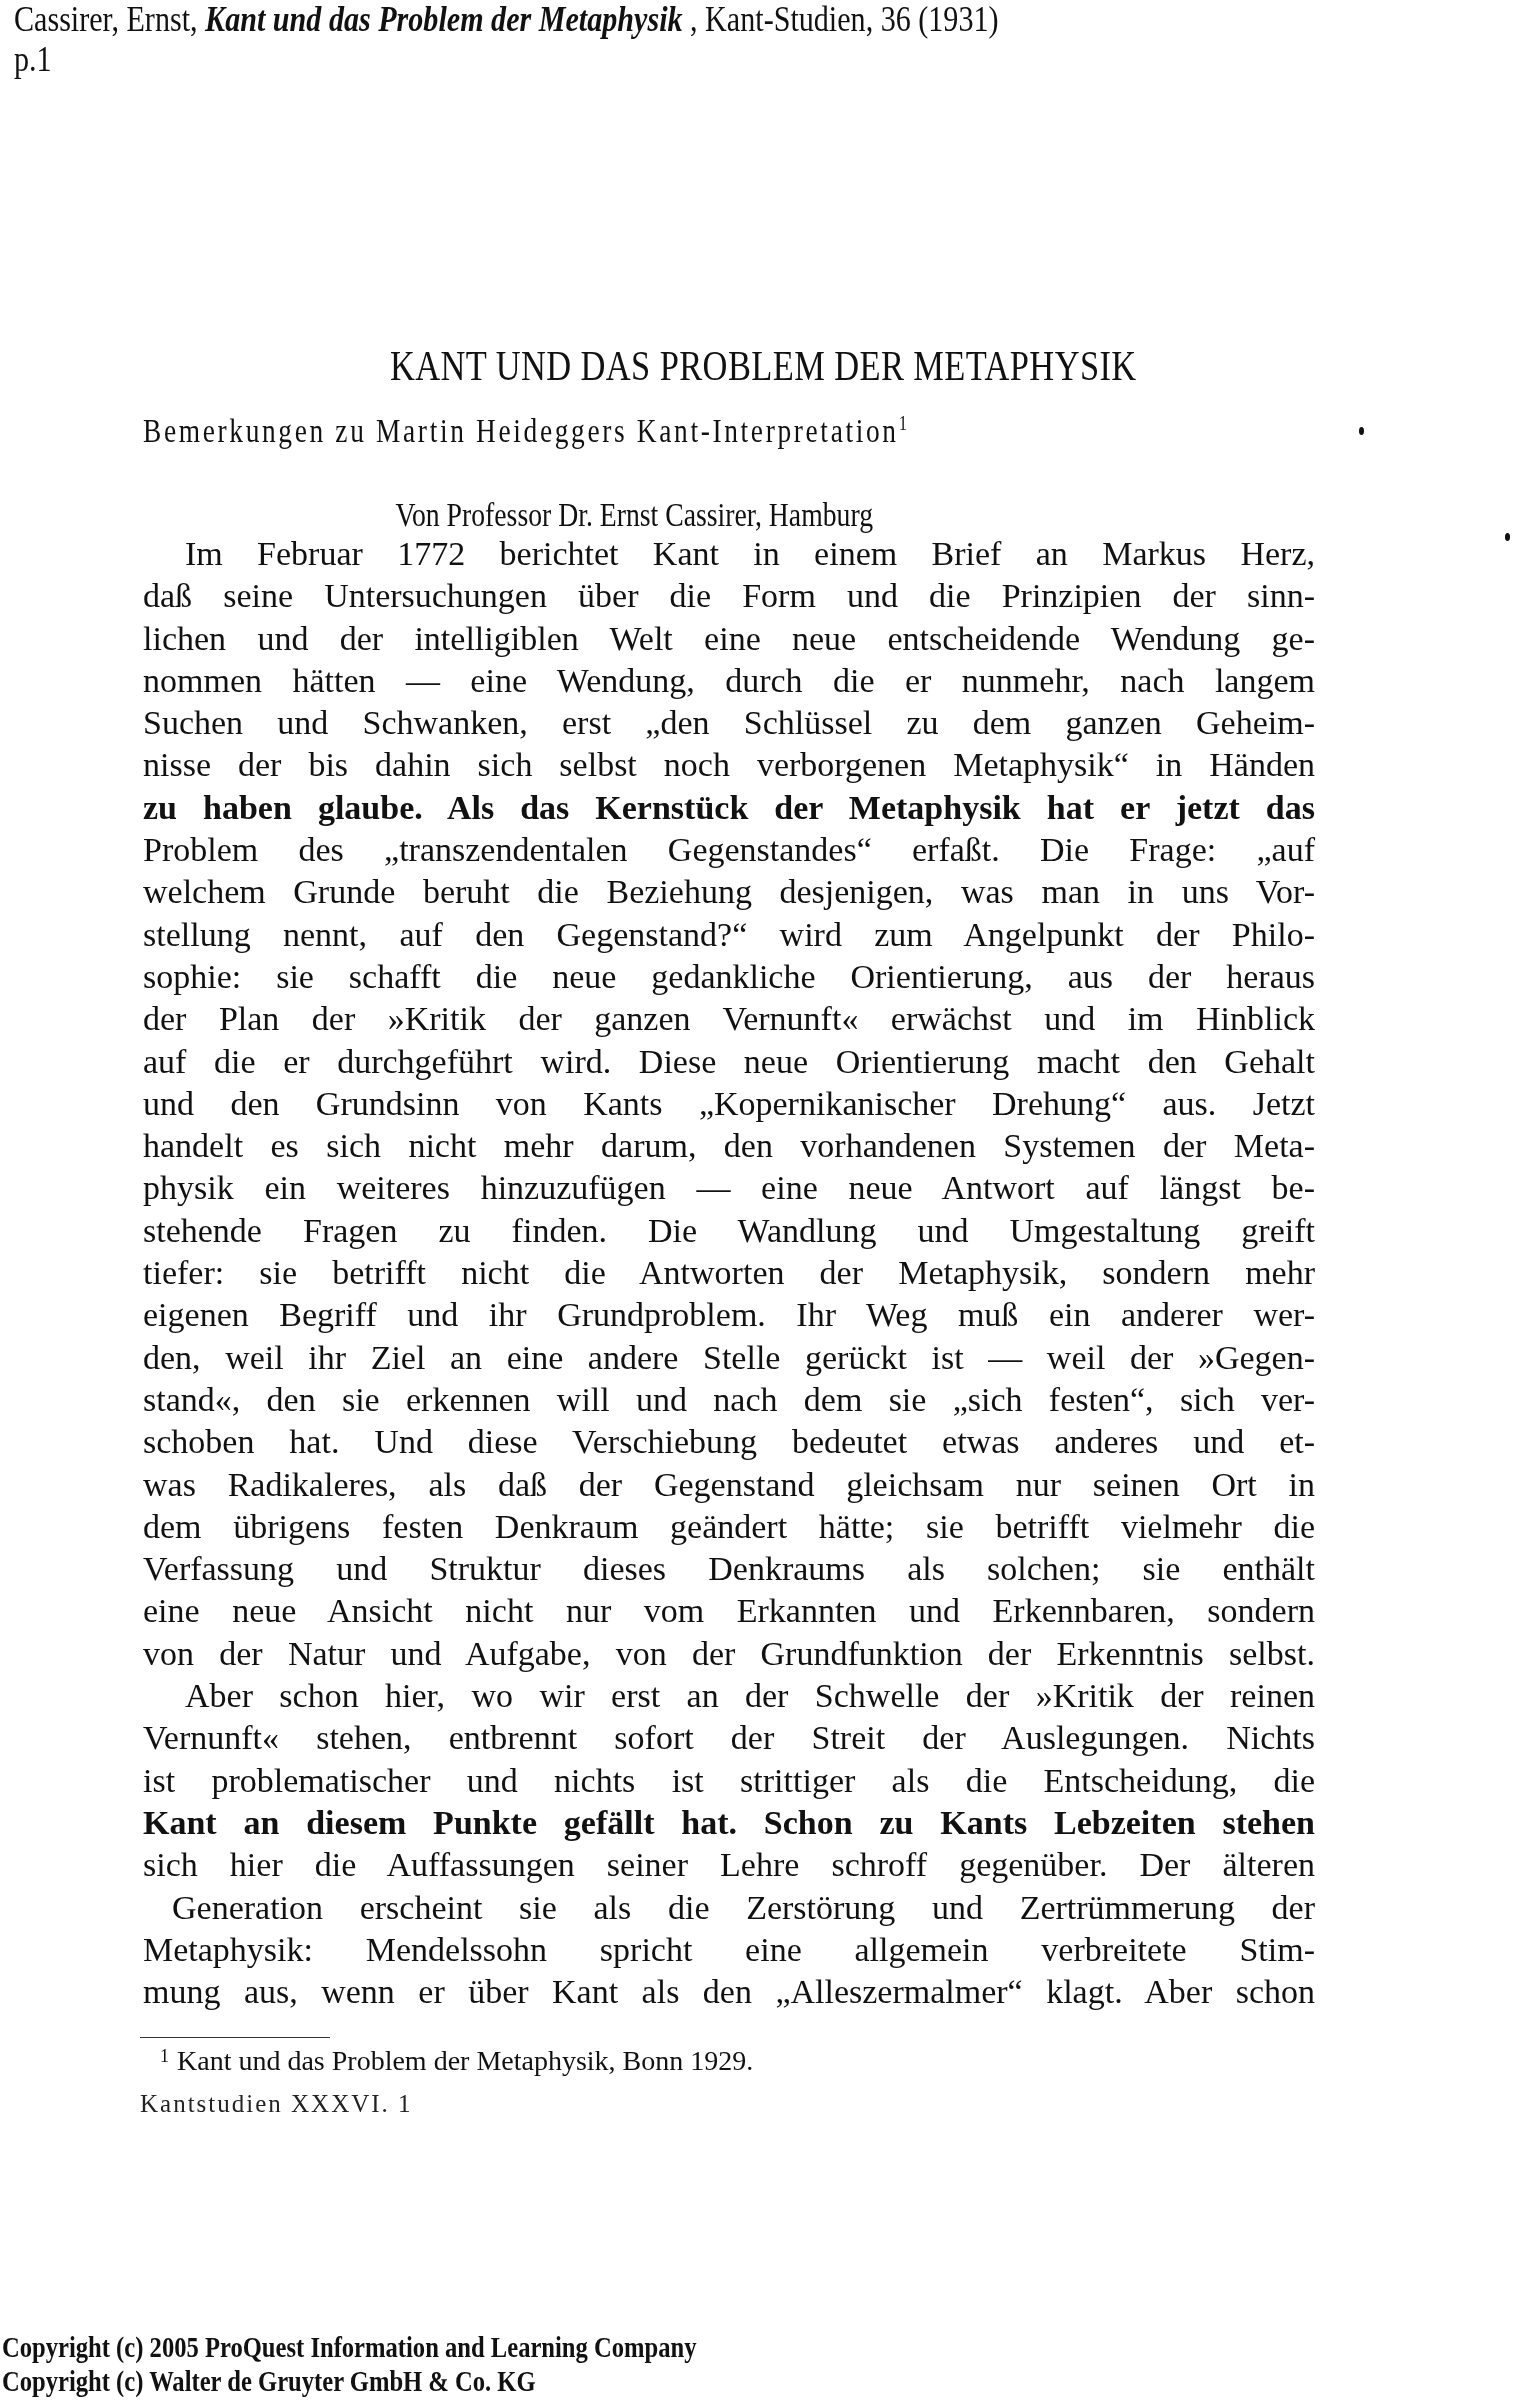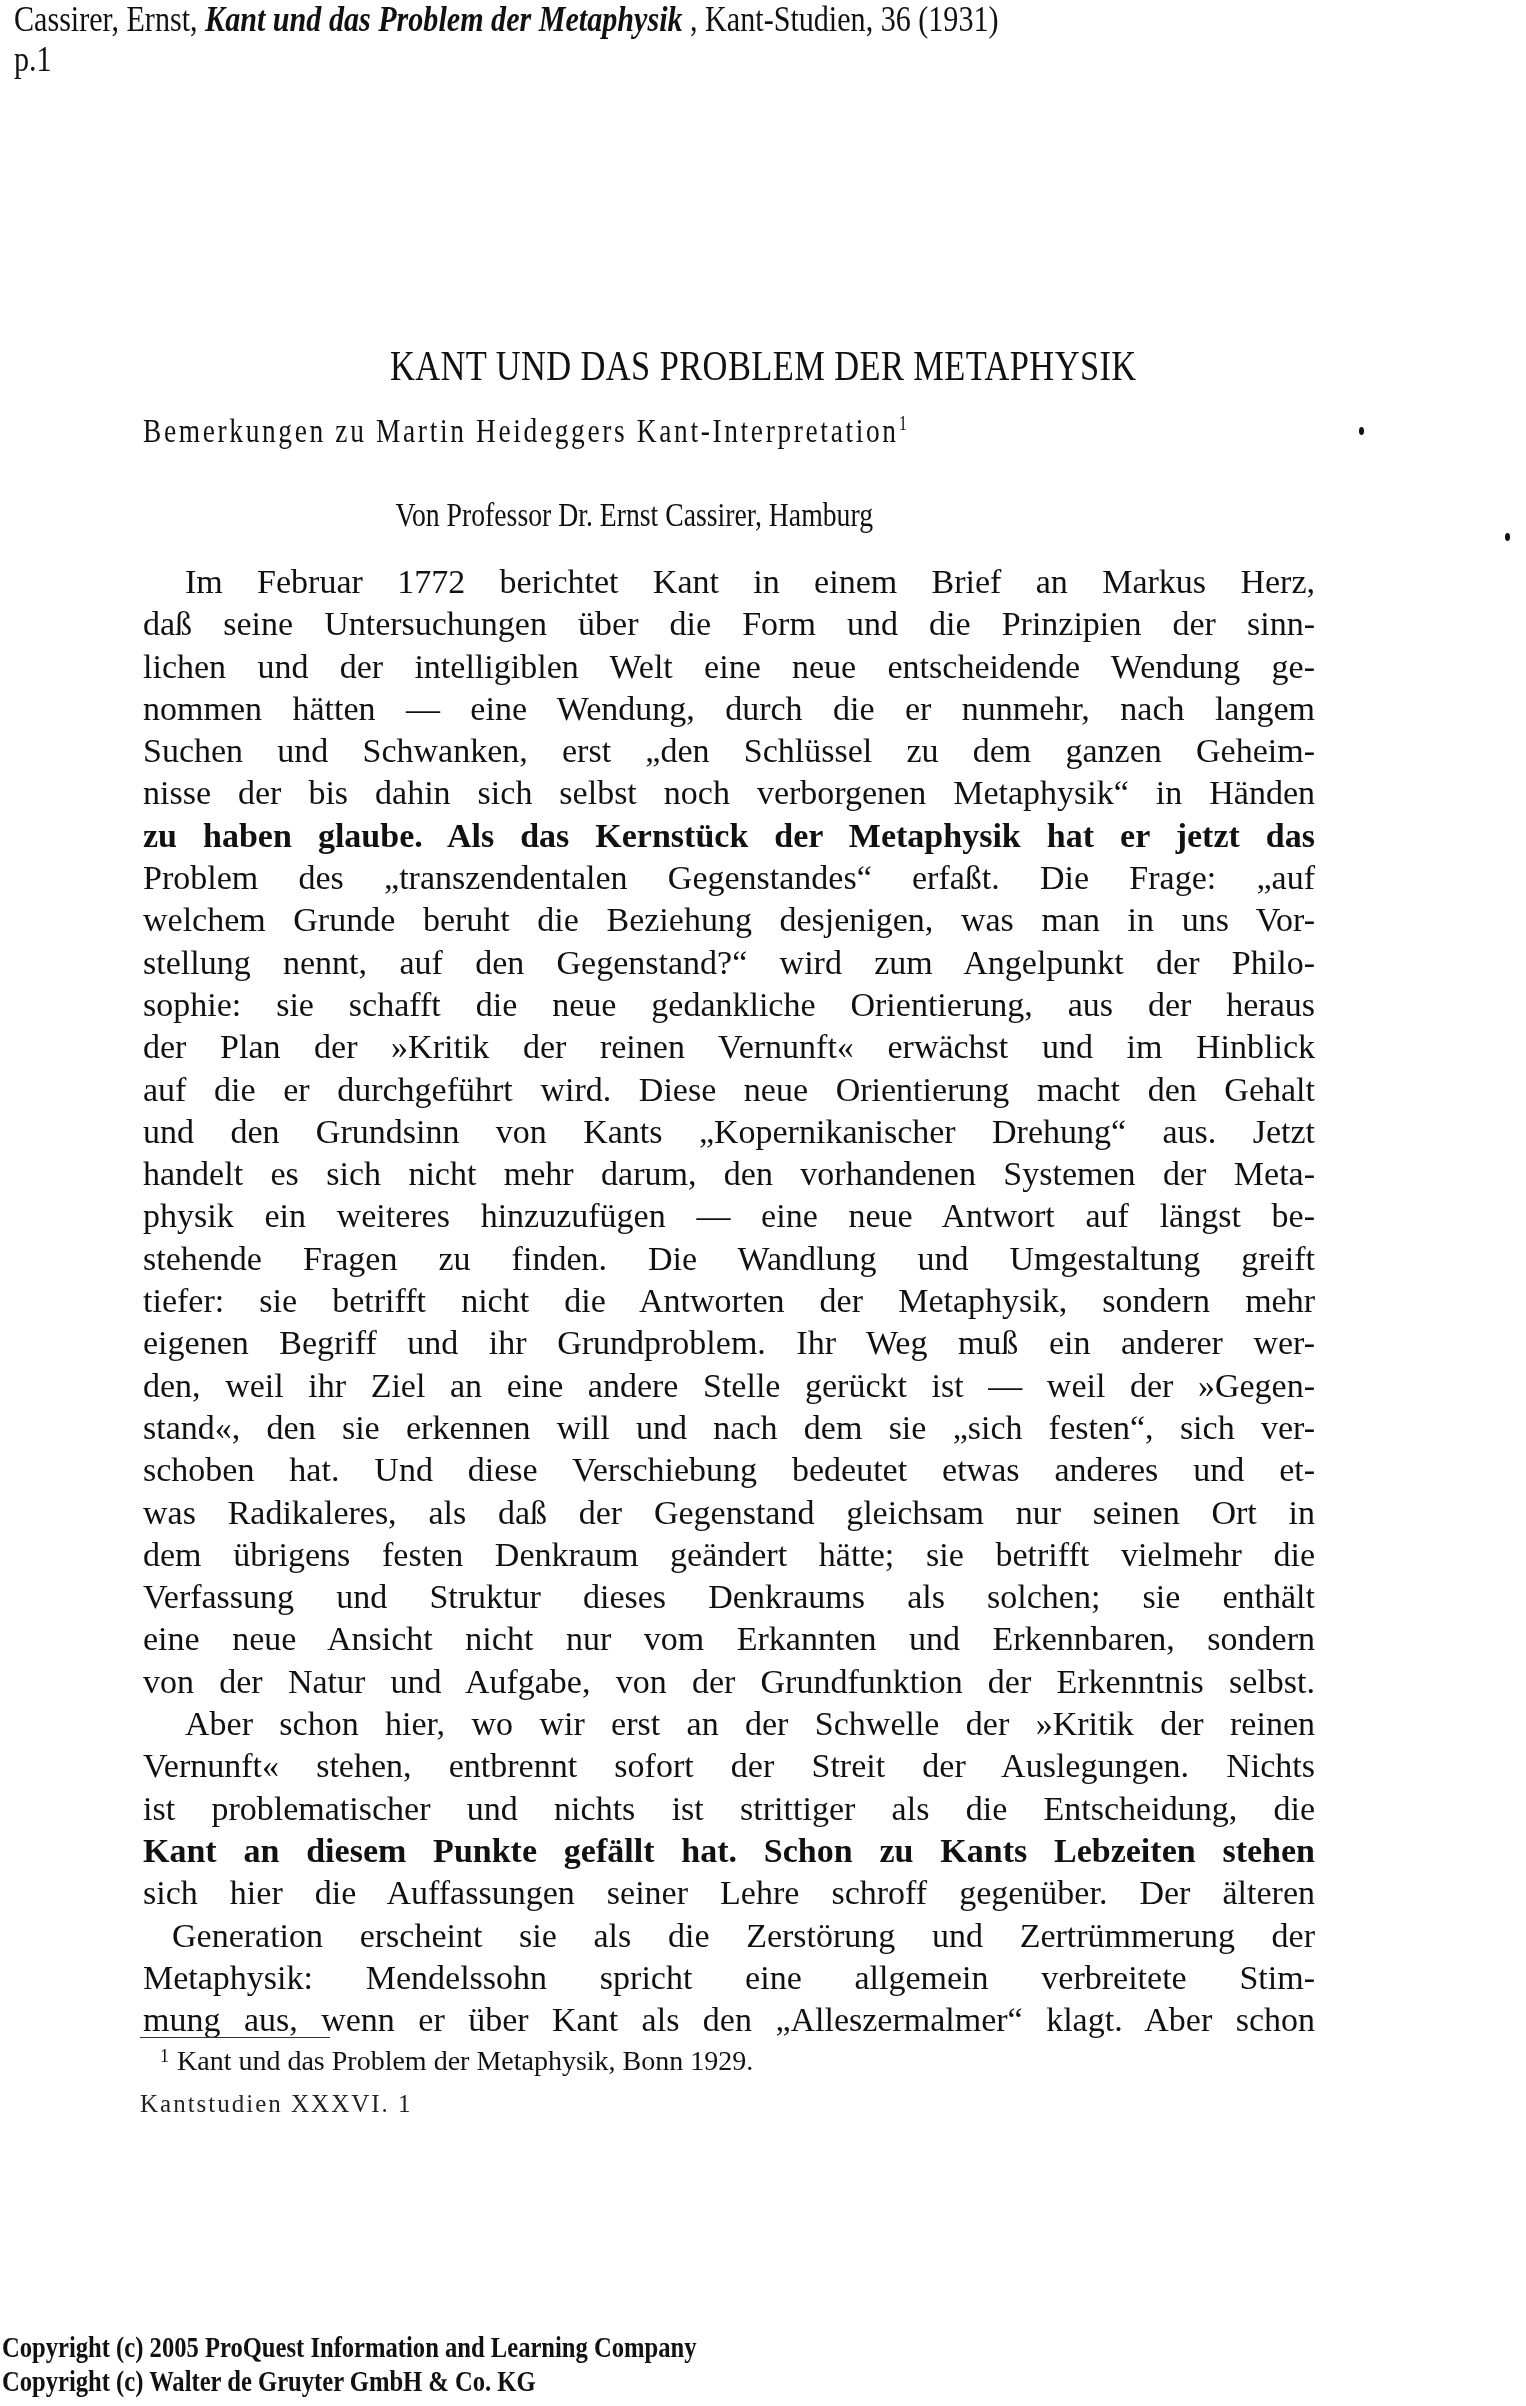--- a/index.html
+++ b/index.html
@@ -6,21 +6,21 @@
   body { width: 1526px; height: 2406px; position: relative; overflow: hidden; color: #111; font-family: "Liberation Serif", "DejaVu Serif", serif; }
   .hdr { position: absolute; left: 14px; top: 0px; font-size: 35px; line-height: 40px; transform: scaleX(0.86); transform-origin: left top; white-space: nowrap; }
   .hdr .ital { font-style: italic; font-weight: bold; }
   .hdr2 { position: absolute; left: 14px; top: 40px; font-size: 35px; line-height: 40px; transform: scaleX(0.86); transform-origin: left top; }
   .title { position: absolute; left: 0; width: 1526px; top: 342px; text-align: center; font-size: 42px; letter-spacing: 0.5px; }
   .title span { display: inline-block; transform: scaleX(0.82); }
   .subtitle { position: absolute; left: 143px; top: 412px; font-size: 33px; letter-spacing: 3.2px; white-space: nowrap; transform: scaleX(0.83); transform-origin: left top; }
   .author { position: absolute; left: 0; width: 1268px; top: 497px; text-align: center; font-size: 33px; }
   .author span { display: inline-block; transform: scaleX(0.84); }
   .spec { position: absolute; width: 5px; height: 8px; background: #111; border-radius: 50%; }
-  .body { position: absolute; left: 143px; top: 561px; width: 1172px; }
+  .body { position: absolute; left: 143px; top: 533px; width: 1172px; }
   .line { height: 42.3px; font-size: 34px; line-height: 42px; white-space: nowrap; text-align: justify; text-align-last: justify; transform: scaleX(1); }
   .line.indent { padding-left: 42px; }
   .line.last { text-align-last: justify; }
   .rule { position: absolute; left: 140px; top: 2037px; width: 190px; border-top: 1.5px solid #333; }
   .footnote { position: absolute; left: 160px; top: 2045px; font-size: 28px; white-space: nowrap; }
   .footnote sup { font-size: 18px; vertical-align: 8px; margin-right: 8px; }
   .sig { position: absolute; left: 140px; top: 2090px; font-size: 25px; letter-spacing: 2px; white-space: nowrap; color: #222; }
   .copy { position: absolute; left: 2px; font-size: 30px; font-weight: bold; white-space: nowrap; transform: scaleX(0.82); transform-origin: left top; }
 </style>
 </head>
@@ -45,21 +45,21 @@
     <div class="line" style="display: block; width: auto;">daß seine Untersuchungen über die Form und die Prinzipien der sinn-</div>
     <div class="line" style="display: block; width: auto;">lichen und der intelligiblen Welt eine neue entscheidende Wendung ge-</div>
     <div class="line" style="display: block; width: auto;">nommen hätten — eine Wendung, durch die er nunmehr, nach langem</div>
     <div class="line" style="display: block; width: auto;">Suchen und Schwanken, erst „den Schlüssel zu dem ganzen Geheim-</div>
     <div class="line" style="display: block; width: auto;">nisse der bis dahin sich selbst noch verborgenen Metaphysik“ in Händen</div>
     <div class="line" style="display: block; width: auto; font-weight: bold;">zu haben glaube. Als das Kernstück der Metaphysik hat er jetzt das</div>
     <div class="line" style="display: block; width: auto;">Problem des „transzendentalen Gegenstandes“ erfaßt. Die Frage: „auf</div>
     <div class="line" style="display: block; width: auto;">welchem Grunde beruht die Beziehung desjenigen, was man in uns Vor-</div>
     <div class="line" style="display: block; width: auto;">stellung nennt, auf den Gegenstand?“ wird zum Angelpunkt der Philo-</div>
     <div class="line" style="display: block; width: auto;">sophie: sie schafft die neue gedankliche Orientierung, aus der heraus</div>
-    <div class="line" style="display: block; width: auto;">der Plan der »Kritik der reinen Vernunft« erwächst und im Hinblick</div>
+    <div class="line" style="display: block; width: auto;">der Plan der »Kritik der ganzen Vernunft« erwächst und im Hinblick</div>
     <div class="line" style="display: block; width: auto;">auf die er durchgeführt wird. Diese neue Orientierung macht den Gehalt</div>
     <div class="line" style="display: block; width: auto;">und den Grundsinn von Kants „Kopernikanischer Drehung“ aus. Jetzt</div>
     <div class="line" style="display: block; width: auto;">handelt es sich nicht mehr darum, den vorhandenen Systemen der Meta-</div>
     <div class="line" style="display: block; width: auto;">physik ein weiteres hinzuzufügen — eine neue Antwort auf längst be-</div>
     <div class="line" style="display: block; width: auto;">stehende Fragen zu finden. Die Wandlung und Umgestaltung greift</div>
     <div class="line" style="display: block; width: auto;">tiefer: sie betrifft nicht die Antworten der Metaphysik, sondern mehr</div>
     <div class="line" style="display: block; width: auto;">eigenen Begriff und ihr Grundproblem. Ihr Weg muß ein anderer wer-</div>
     <div class="line" style="display: block; width: auto;">den, weil ihr Ziel an eine andere Stelle gerückt ist — weil der »Gegen-</div>
     <div class="line" style="display: block; width: auto;">stand«, den sie erkennen will und nach dem sie „sich festen“, sich ver-</div>
     <div class="line" style="display: block; width: auto;">schoben hat. Und diese Verschiebung bedeutet etwas anderes und et-</div>

